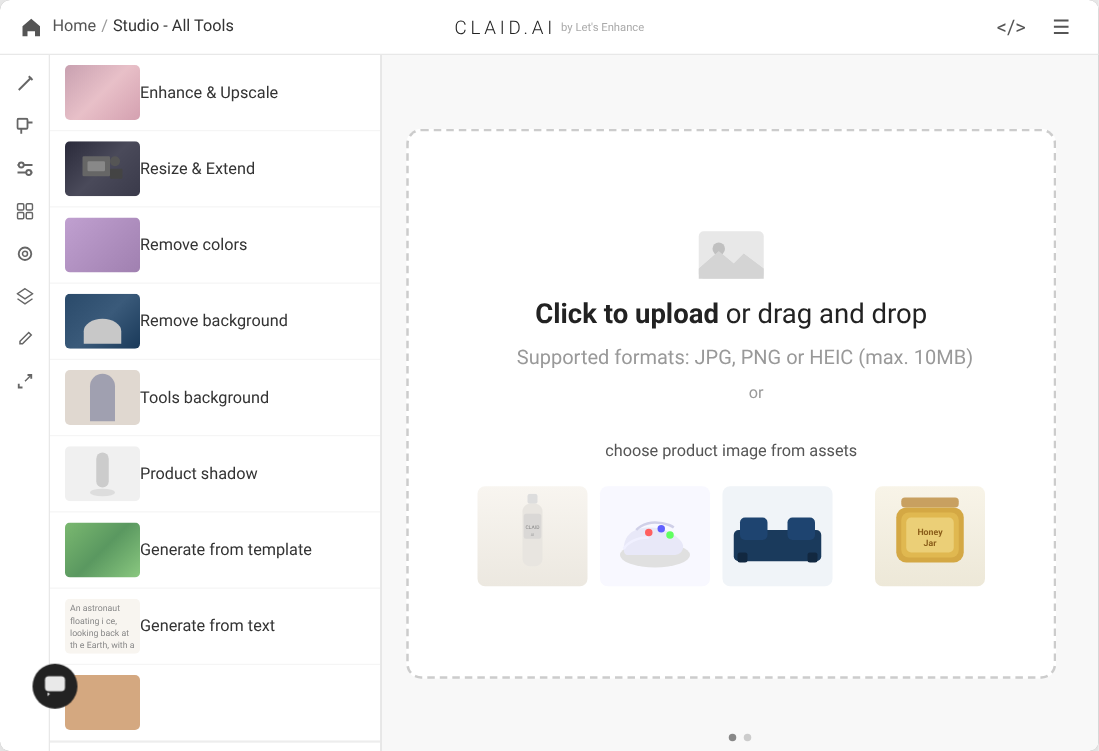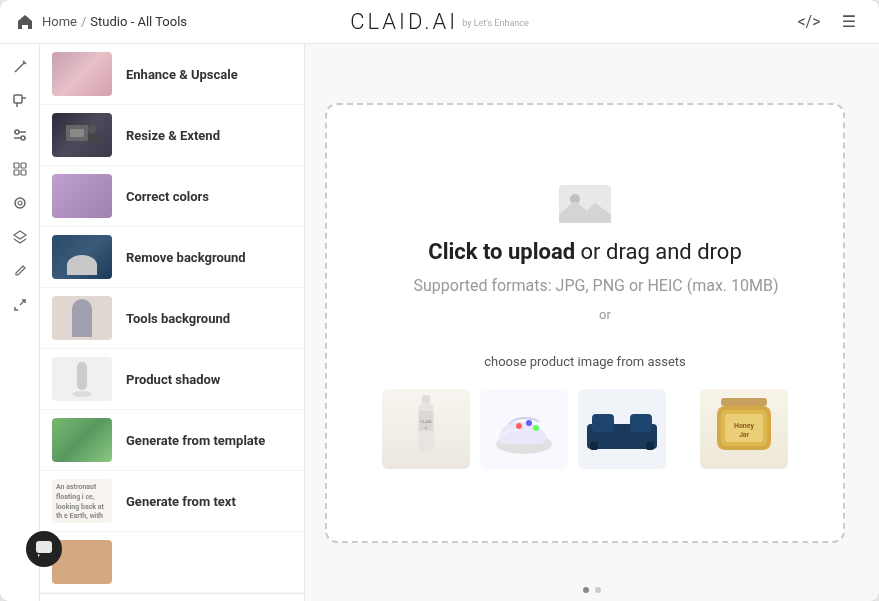--- a/index.html
+++ b/index.html
@@ -48,21 +48,21 @@
     .breadcrumb .current { color: #333; }
     .logo-area {
       position: absolute;
       left: 50%;
       transform: translateX(-50%);
       display: flex;
       align-items: center;
       gap: 4px;
     }
     .logo-text {
-      font-size: 22px;
+      font-size: 15px;
       font-weight: 300;
       letter-spacing: 3px;
       color: #222;
     }
     .logo-tagline {
       font-size: 9px;
       color: #aaa;
       margin-top: 2px;
     }
     .top-bar-right {
@@ -114,23 +114,22 @@
       border-right: 1px solid #e8e8e8;
       overflow-y: auto;
       flex-shrink: 0;
     }
     .sidebar-item {
       display: flex;
       align-items: center;
       padding: 8px 12px;
       cursor: pointer;
       border-bottom: 1px solid #f5f5f5;
-      gap: 14px;
+      gap: 0;
       min-height: 56px;
-      font-weight: bold;
     }
     .sidebar-thumb {
       width: 60px;
       height: 44px;
       border-radius: 4px;
       overflow: hidden;
       flex-shrink: 0;
       position: relative;
     }
     .thumb-enhance {
@@ -432,21 +431,21 @@
             </svg>
           </div>
         </div>
         <span class="sidebar-label">Resize &amp; Extend</span>
       </div>
 
       <div class="sidebar-item">
         <div class="sidebar-thumb">
           <div class="thumb-correct"></div>
         </div>
-        <span class="sidebar-label">Correct colors</span>
+        <span class="sidebar-label">Remove colors</span>
       </div>
 
       <div class="sidebar-item">
         <div class="sidebar-thumb">
           <div class="thumb-remove"></div>
         </div>
         <span class="sidebar-label">Remove background</span>
       </div>
 
       <div class="sidebar-item">

